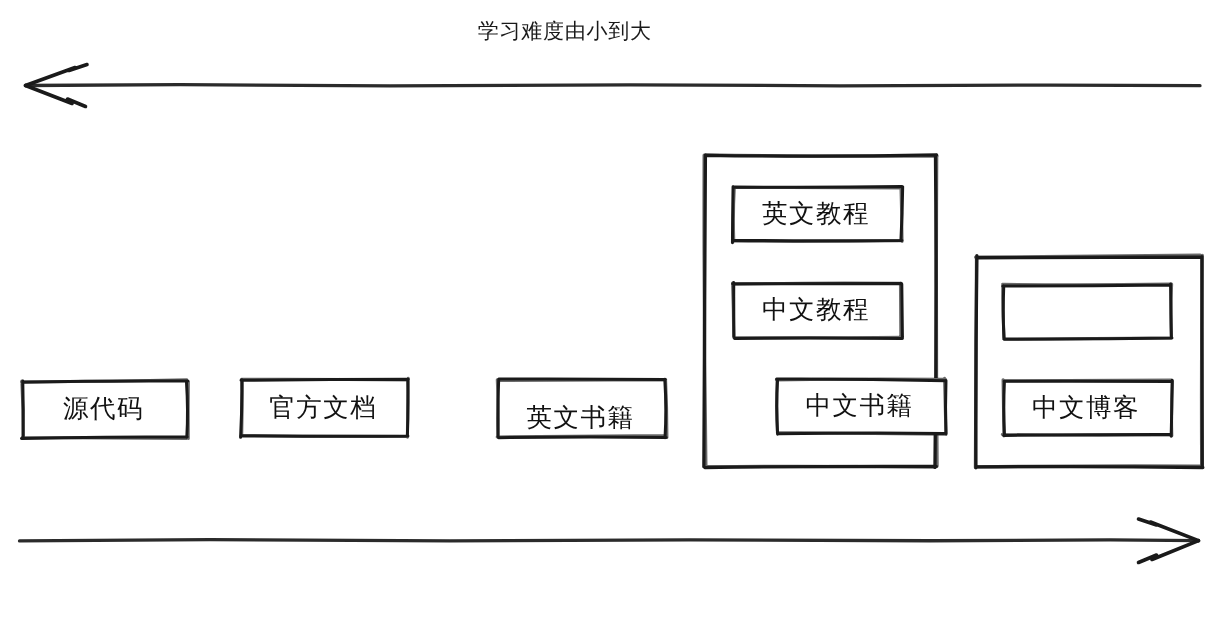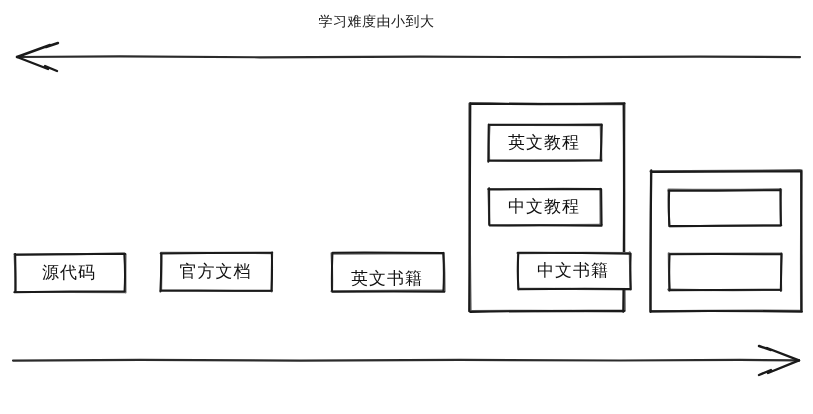--- a/index.html
+++ b/index.html
@@ -157,17 +157,18 @@
           <svg width="122" height="46" class="node-svg" style="left: -4px; top: -4px;">
             <path d="M4.51018753066202,5.735059405087987 Q61.6009468085137,5.709070587860919 116.50642070784532,4.9335577491361455 M116.35699501044908,4.338832521503248 Q116.68268165610856,23.149614334548644 116.9092921260322,40.470516872531974 M117.29189968159976,40.29490642552027 Q61.72975649904914,41.25247631122008 5.16131348654689,40.93461952243681 M5.224918652058076,40.30427703862278 Q4.506154251241197,22.40890851030541 5.170112657998741,5.570584679288131" fill="none" stroke="#1a1a1a" stroke-width="2" stroke-linecap="round" opacity="1"></path>
             <path d="M4.408459282018458,4.5620123388068805 Q61.253602409853414,5.100581932487238 116.36548204429702,4.370511007388361 M117.10640726131686,4.37608604439352 Q116.20575294494897,22.251884884411414 116.92952084575292,40.25877246859426 M116.73582997347035,40.37713146217965 Q61.6498606211738,40.44543685924515 5.793373728540434,41.40809211787213 M5.535057449962505,40.49841957106182 Q4.215448379523795,22.90712475213554 4.519734621196862,5.680745983813305" fill="none" stroke="#1a1a1a" stroke-width="2" stroke-linecap="round" opacity="0.65"></path>
           </svg>
         </div>
         <div class="node" style="left: 18px; top: 83px; width: 112px; height: 36px;">
           <svg width="122" height="46" class="node-svg" style="left: -4px; top: -4px;">
             <path d="M5.413436890213488,5.172442627405954 Q61.749612427479406,4.968701172232954 117.53063049378369,5.268420410653772 M117.46731262266044,4.4355224610471735 Q117.276583862806,22.774212646751764 116.78445744541682,41.770885277525934 M116.46259460461447,40.711883592843954 Q61.688711548544795,40.66175537130877 5.105647850458347,41.31689434103523 M5.631914330195595,41.1690031056148 Q4.812683677958643,23.275205803418164 5.600351525005117,5.282563591507526" fill="none" stroke="#1a1a1a" stroke-width="2" stroke-linecap="round" opacity="1"></path>
             <path d="M5.647736216265585,4.843759537042938 Q60.95422573124721,4.415008354287133 116.71022834801592,4.404547500705601 M117.64435291357542,5.148441505873781 Q116.65017895719511,23.41167850550808 117.2351137166075,41.45308780728517 M117.07707233469797,40.85626468689007 Q60.61890430469946,41.61673069066216 4.20112171173148,40.59561562035029 M5.283964920548706,41.71370887826835 Q5.013389492413676,22.783340835842928 4.683143997417364,4.232040786758084" fill="none" stroke="#1a1a1a" stroke-width="2" stroke-linecap="round" opacity="0.65"></path>
           </svg>
+          <span class="node-text">中文博客</span>
         </div>
       </div>
     </div>
 
 </div>
 
 </body></html>

